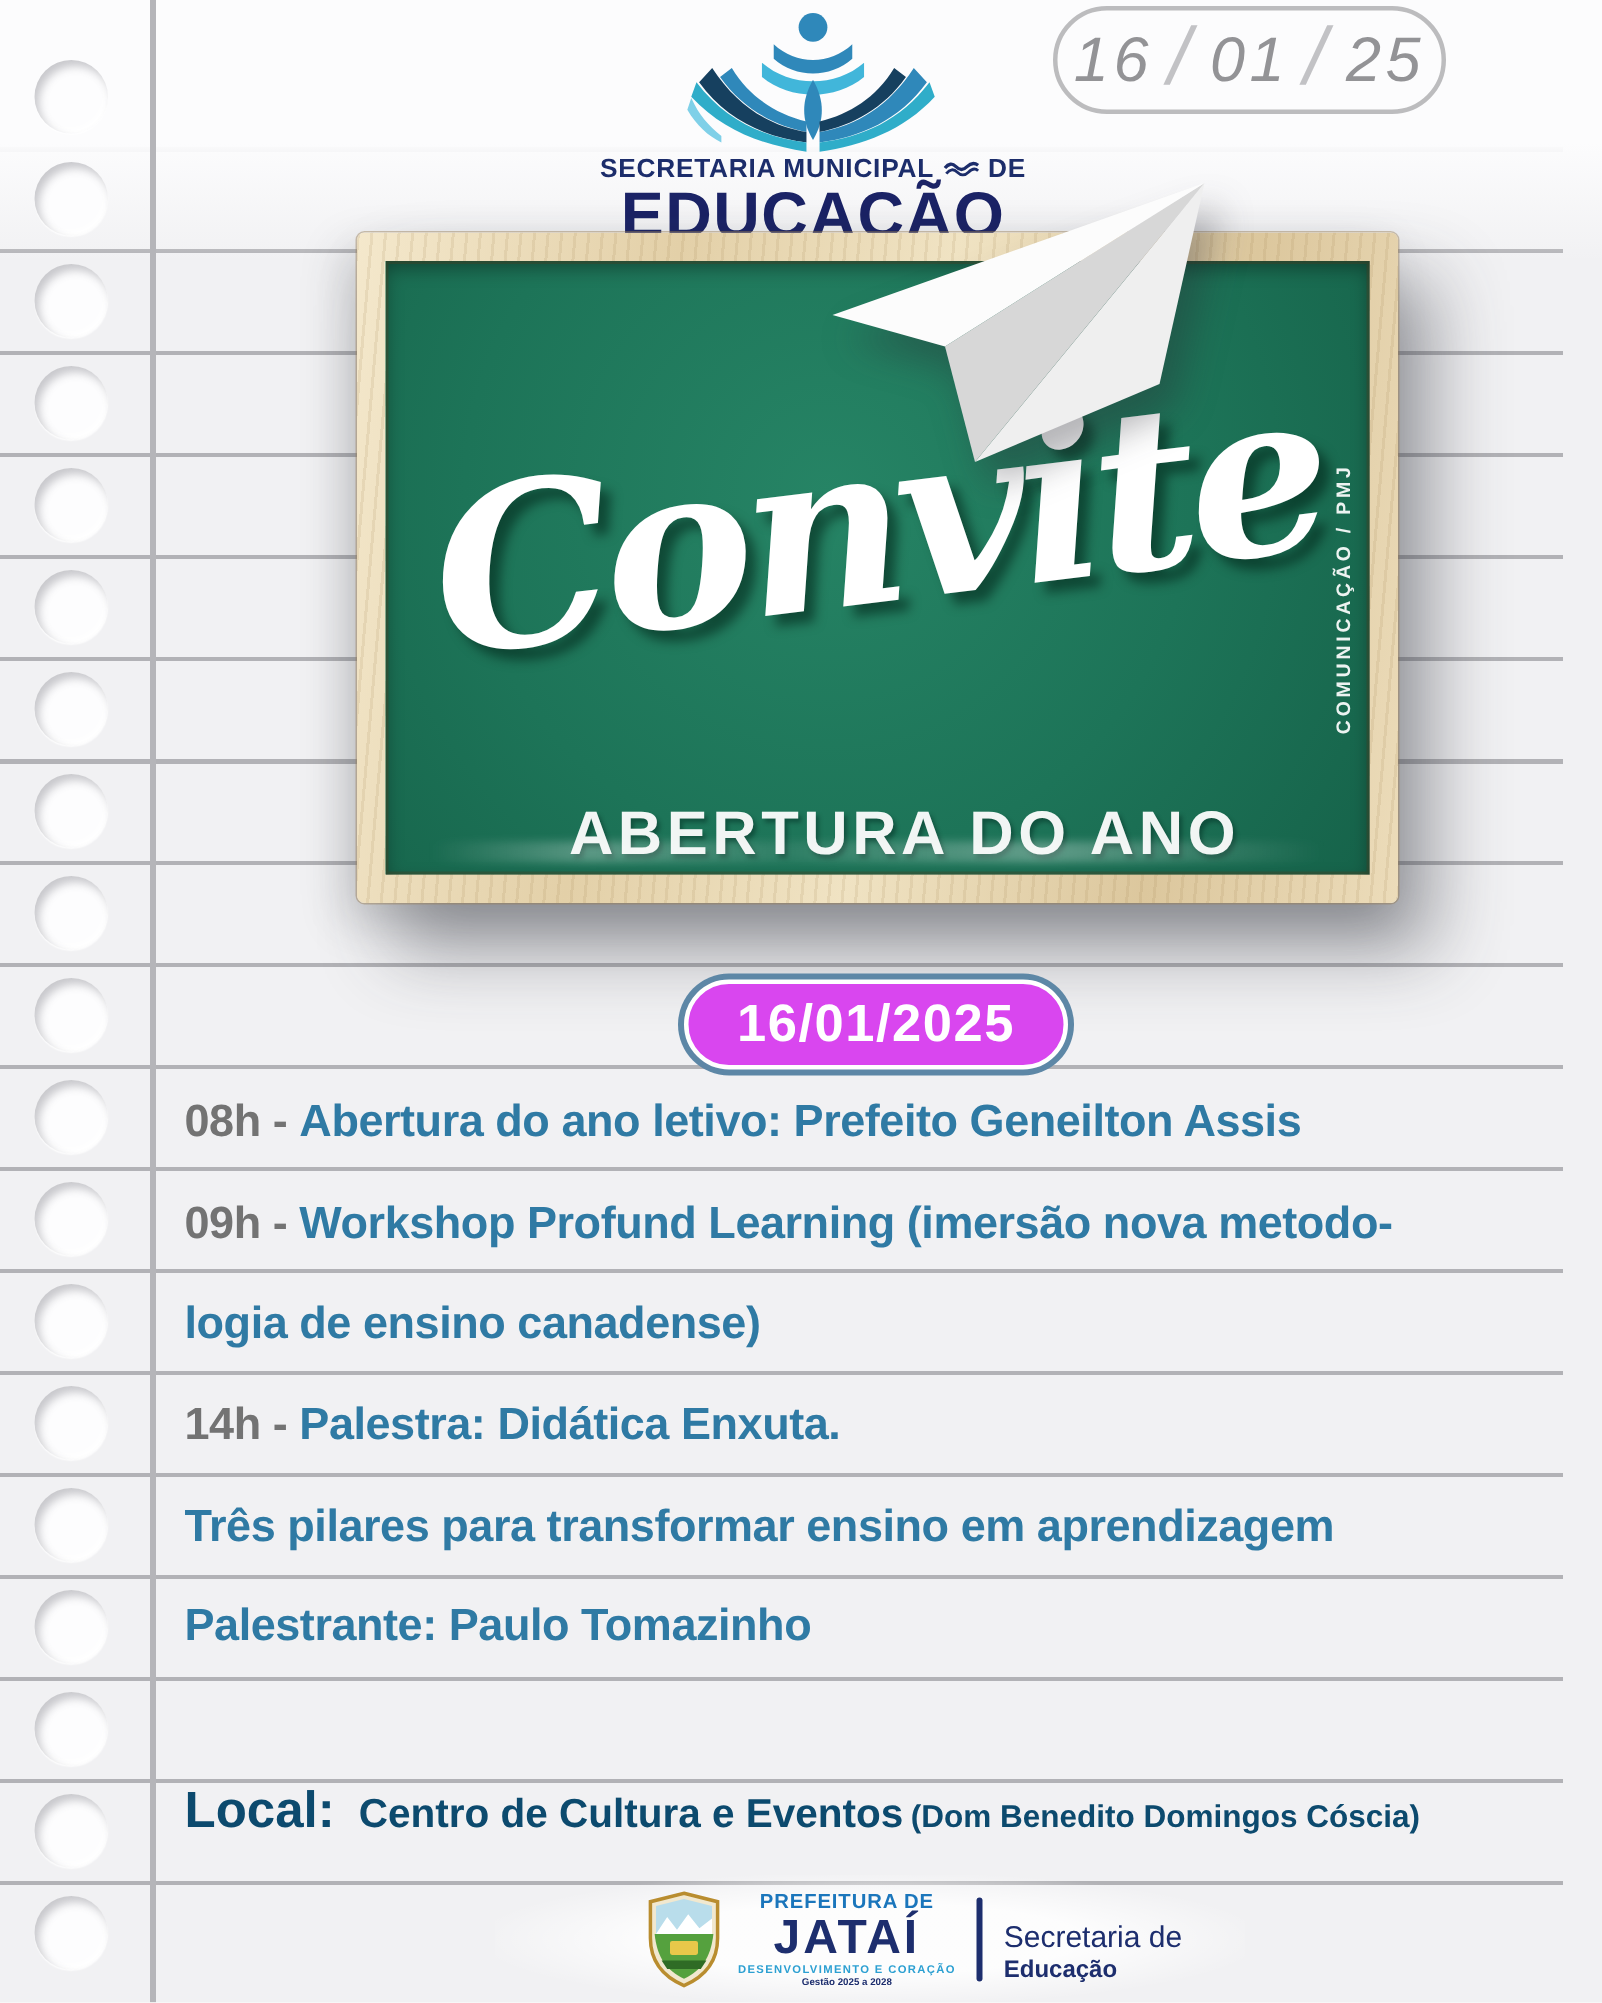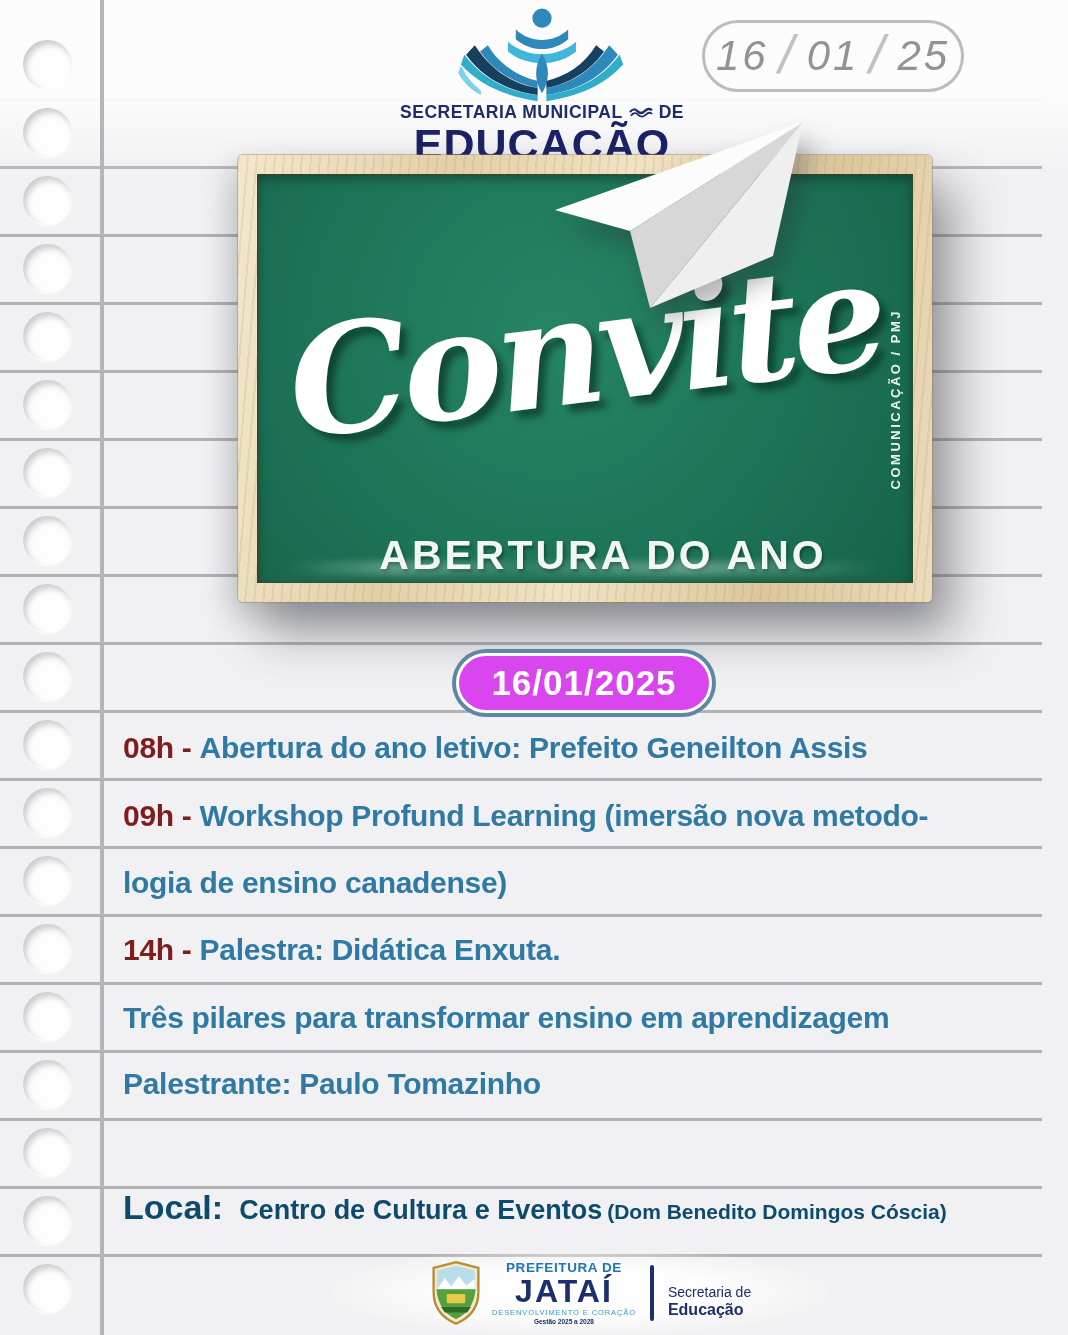--- a/index.html
+++ b/index.html
@@ -38,21 +38,21 @@
   }
   .brand .org-line{
     display:flex; align-items:center; gap:6px; margin-top:0px;
     font-size:17.5px; font-weight:bold; color:#1c2d6b; letter-spacing:.5px;
   }
   .brand .org-name{
     font-size:43px; font-weight:bold; color:#1b2366; letter-spacing:1px; margin-top:-3px;
   }
   
   .date-outline{
-    position:absolute; left:702px; top:20px; width:256px; height:66px; z-index:6;
+    position:absolute; left:702px; top:4px; width:256px; height:66px; z-index:6;
     border:3px solid #bcbcbe; border-radius:36px;
     display:flex; align-items:center; justify-content:center; gap:10px;
     color:#939396; font-style:italic; font-size:42px; letter-spacing:3px;
   }
   .date-outline .sep{font-size:54px; color:#c2c2c5; font-weight:300; transform:translateY(-2px);}
   
   .board{
     position:absolute; left:238px; top:155px; width:694px; height:447px; z-index:7;
     border-radius:5px;
     background:
@@ -100,45 +100,45 @@
     box-shadow:0 0 0 4px #5d87a6;
     display:flex; align-items:center; justify-content:center;
     color:#ffffff; font-size:35px; font-weight:bold; letter-spacing:1px;
   }
   
   .row{
     position:absolute; left:123px; height:64px; z-index:6;
     display:flex; align-items:center;
     font-size:30px; font-weight:bold; letter-spacing:-.3px; white-space:nowrap;
   }
-  .row .time{color:#7f1d1d; white-space:pre;}
+  .row .time{color:#737373; white-space:pre;}
   .row .desc{color:#2f7aa4;}
   .r1{top:716px;} .r2{top:784px;} .r3{top:851px;} .r4{top:918px;} .r5{top:986px;} .r6{top:1052px;}
   
   .local-row{
     position:absolute; left:123px; top:1188px; height:64px; z-index:6;
     display:flex; align-items:baseline; white-space:nowrap; color:#0c4a6e;
   }
   .local-row .label{font-size:34px; font-weight:bold; margin-right:16px;}
   .local-row .venue{font-size:27px; font-weight:bold; margin-right:5px;}
   .local-row .detail{font-size:21px; font-weight:bold;}
   
   .footer{
     position:absolute; left:428px; top:1260px; z-index:10;
     display:flex; align-items:center;
   }
   .crest{flex:0 0 auto; margin-right:8px;}
   .pref-block{display:flex; flex-direction:column; align-items:center; line-height:1;}
   .pref-line{font-size:13.5px; font-weight:bold; color:#1b76bc; letter-spacing:.6px;}
   .city-name{font-size:32px; font-weight:bold; color:#1d2e6e; letter-spacing:2px; margin-top:1px;}
-  .slogan{font-size:7.5px; font-weight:normal; color:#2da0d2; letter-spacing:.9px; margin-top:2px;}
+  .slogan{font-size:7.5px; font-weight:bold; color:#2da0d2; letter-spacing:.9px; margin-top:2px;}
   .term{font-size:6.5px; font-weight:bold; color:#1d2e6e; margin-top:2px;}
   .footer-divider{width:4px; height:56px; background:#1d2e6e; border-radius:2px; margin:0 14px;}
   .dept{display:flex; flex-direction:column; line-height:1.2; color:#1d2e6e;}
-  .dept .l1{font-size:14px;margin-top:17px;}
+  .dept .l1{font-size:20px;margin-top:17px;}
   .dept .l2{font-size:16px; font-weight:bold;}
 </style>
 </head>
 <body>
 
 <div class="page">
 
   <div class="hlines"></div>
   <div class="top-fade"></div>
   <div class="footer-glow"></div>

